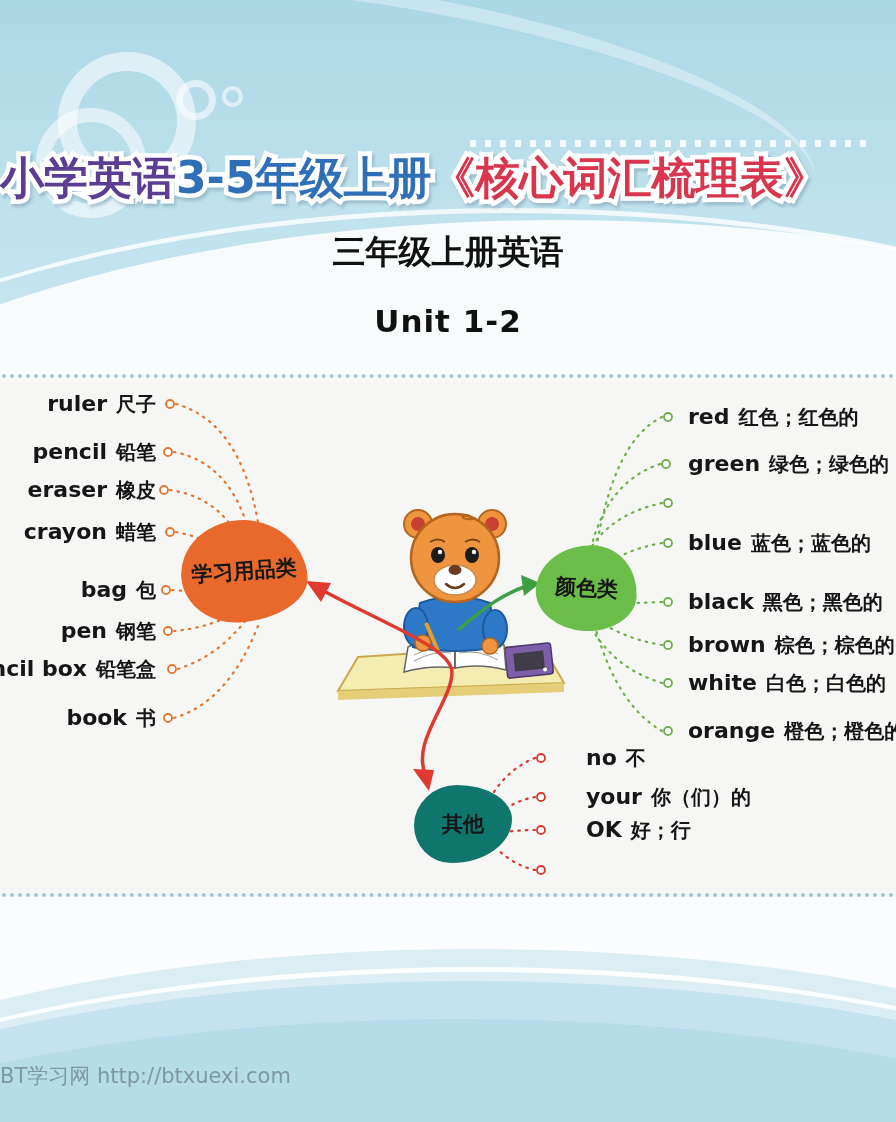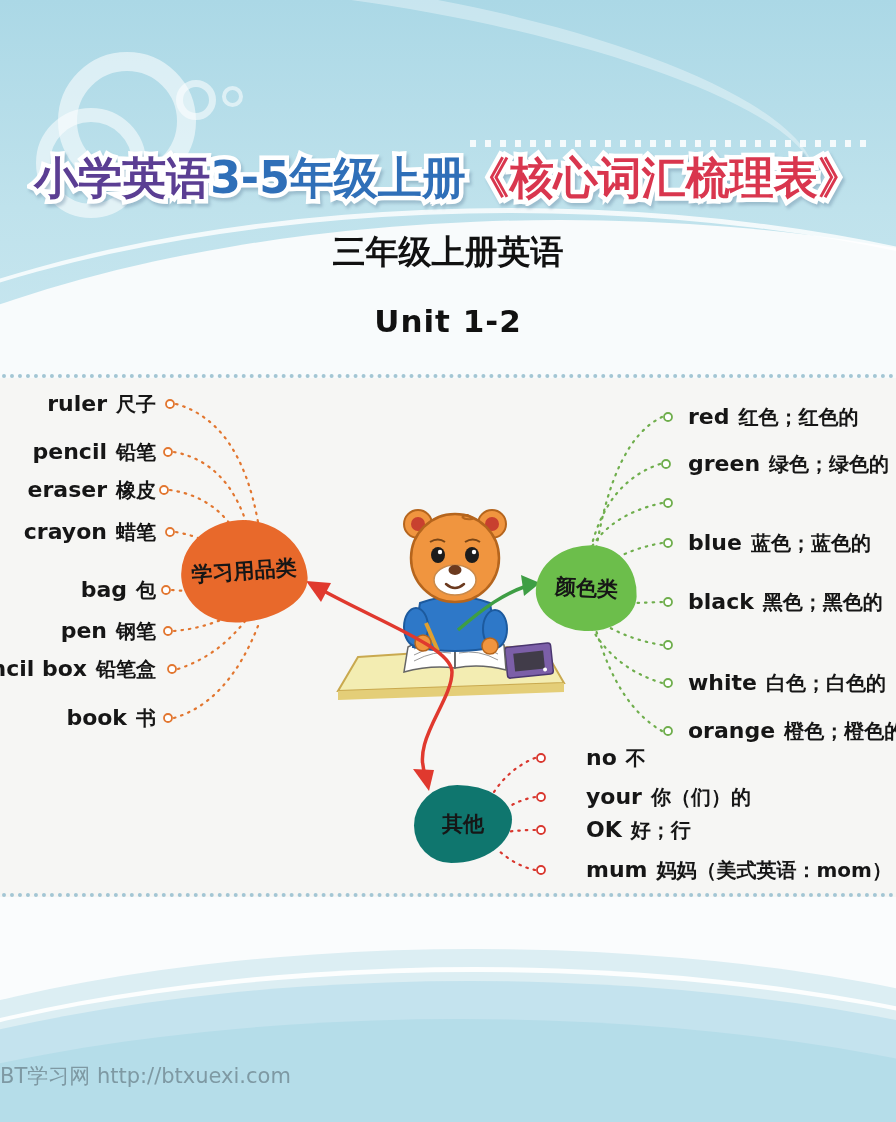--- a/index.html
+++ b/index.html
@@ -16,21 +16,21 @@
   .ring.r4{left:222px;top:86px;width:13px;height:13px;border-width:4px;}
   .swoosh{position:absolute;left:-80px;top:-10px;width:900px;height:230px;border-radius:50%;
           border-top:14px solid rgba(255,255,255,.35);transform:rotate(9deg);}
   .filmstrip{position:absolute;left:470px;top:140px;width:404px;height:7px;opacity:.85;
           background:repeating-linear-gradient(90deg,#FFFFFF 0 6px,transparent 6px 15px);}
   .header-bulge{position:absolute;left:-300px;top:220px;width:1720px;height:700px;border-radius:50%;
           background:#F8FBFC;}
   .header-arc{position:absolute;left:-340px;top:208px;width:1700px;height:700px;border-radius:50%;
           border-top:5px solid rgba(255,255,255,.8);}
 
-  .title{position:absolute;left:0;top:146px;width:896px;text-align:center;font-weight:bold;
+  .title{position:absolute;left:0;top:146px;width:896px;font-weight:bold;
          font-size:44px;line-height:64px;white-space:nowrap;letter-spacing:0px;
          filter:drop-shadow(2px 3px 1.5px rgba(90,120,150,.35));}
   .title-part{position:relative;display:inline-block;z-index:0;}
   .title-part::before{content:attr(data-text);position:absolute;left:0;top:0;z-index:-1;
          -webkit-text-stroke:9px #FFFFFF;}
   .tp1{color:#5B3E93;} .tp2{color:#2F6FB8;} .tp3{color:#D9364E;}
 
   .subtitle{position:absolute;left:0;top:230px;width:896px;text-align:center;
             font-weight:bold;font-size:33px;color:#111;}
   .unit{position:absolute;left:0;top:303px;width:896px;text-align:center;
@@ -253,38 +253,38 @@
   </div>
   <div class="vocab right-col" style="top:449px">
     <span class="en">green</span><span class="zh">绿色；绿色的</span>
   </div>
   <div class="vocab right-col" style="top:587px">
     <span class="en">black</span><span class="zh">黑色；黑色的</span>
   </div>
   <div class="vocab right-col" style="top:528px">
     <span class="en">blue</span><span class="zh">蓝色；蓝色的</span>
   </div>
+  <div class="vocab right-col" style="top:630px">
+    <span class="en">brown</span><span class="zh">棕色；棕色的</span>
+  </div>
   <div class="vocab right-col" style="top:668px">
     <span class="en">white</span><span class="zh">白色；白色的</span>
   </div>
   <div class="vocab right-col" style="top:716px">
     <span class="en">orange</span><span class="zh">橙色；橙色的</span>
   </div>
 
   <div class="vocab bottom-col" style="top:743px">
     <span class="en">no</span><span class="zh">不</span>
   </div>
   <div class="vocab bottom-col" style="top:782px">
     <span class="en">your</span><span class="zh">你（们）的</span>
   </div>
   <div class="vocab bottom-col" style="top:815px">
     <span class="en">OK</span><span class="zh">好；行</span>
-  </div>
-  <div class="vocab bottom-col" style="top:855px">
-    <span class="en">mum</span><span class="zh">妈妈（美式英语：mom）</span>
   </div>
 
   <div class="bottom">
     <div class="wave wa"></div>
     <div class="wave hl"></div>
     <div class="wave wb"></div>
     <div class="wave wc"></div>
   </div>
   <div class="watermark">BT学习网 http://btxuexi.com</div>
 

